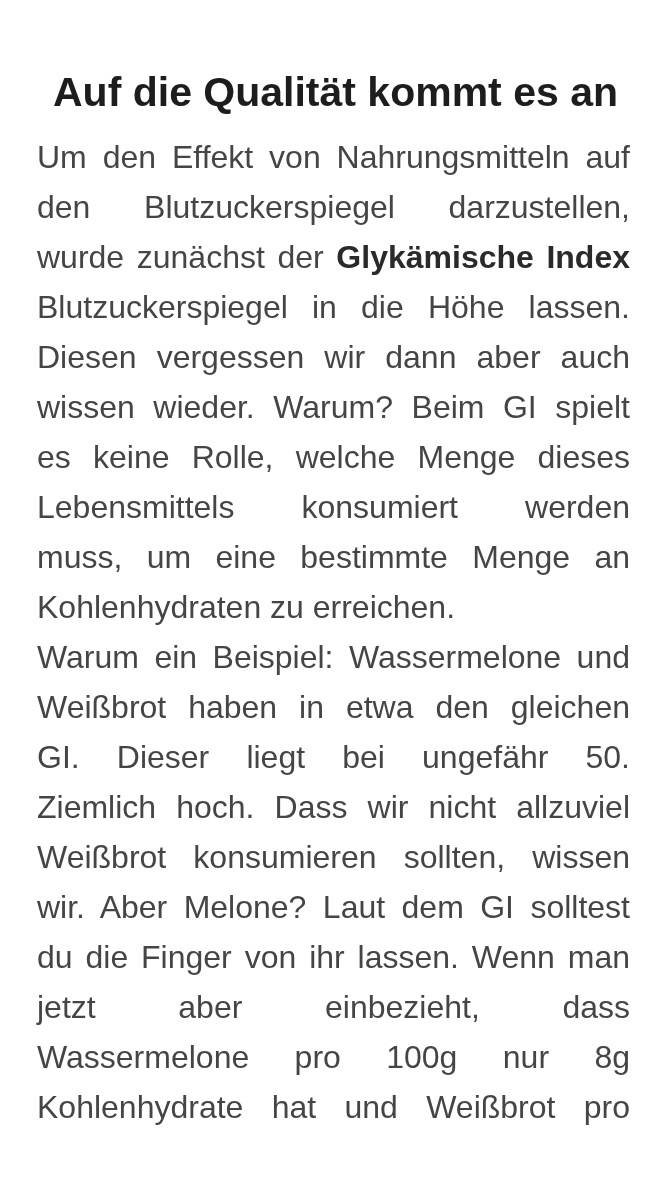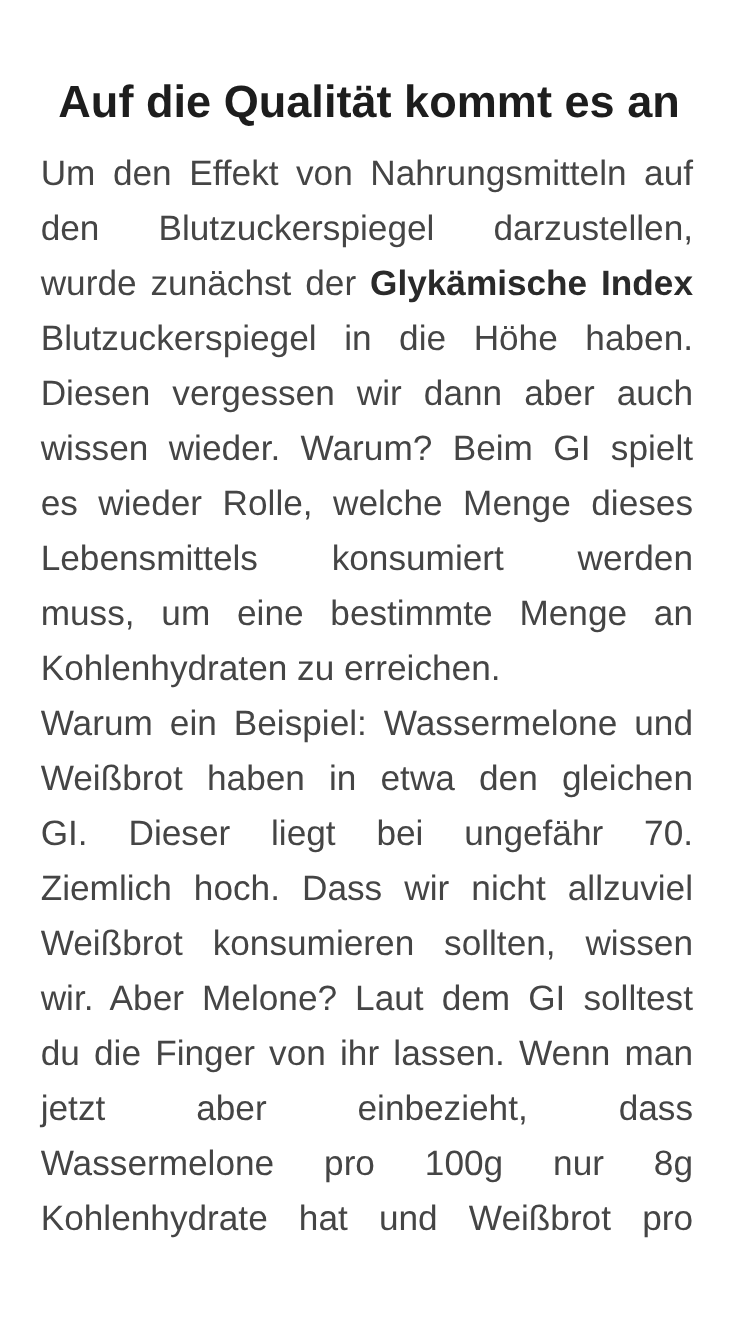--- a/index.html
+++ b/index.html
@@ -53,32 +53,32 @@
 </head>
 <body>
 
 <div class="page">
   <h1 class="headline">Auf die Qualität kommt es an</h1>
   <div class="article-body">
       <div class="para">
         <div class="line j"><span>Um den Effekt von Nahrungsmitteln auf</span></div>
         <div class="line j"><span>den Blutzuckerspiegel darzustellen,</span></div>
         <div class="line j"><span>wurde zunächst der </span><span class="b">Glykämische Index</span></div>
-        <div class="line j"><span>Blutzuckerspiegel in die Höhe haben.</span></div>
+        <div class="line j"><span>Blutzuckerspiegel in die Höhe lassen.</span></div>
         <div class="line j"><span>Diesen vergessen wir dann aber auch</span></div>
         <div class="line j"><span>wissen wieder. Warum? Beim GI spielt</span></div>
-        <div class="line j"><span>es wieder Rolle, welche Menge dieses</span></div>
+        <div class="line j"><span>es keine Rolle, welche Menge dieses</span></div>
         <div class="line j"><span>Lebensmittels konsumiert werden</span></div>
         <div class="line j"><span>muss, um eine bestimmte Menge an</span></div>
         <div class="line"><span>Kohlenhydraten zu erreichen.</span></div>
       </div>
       <div class="para">
         <div class="line j"><span>Warum ein Beispiel: Wassermelone und</span></div>
         <div class="line j"><span>Weißbrot haben in etwa den gleichen</span></div>
-        <div class="line j"><span>GI. Dieser liegt bei ungefähr 70.</span></div>
+        <div class="line j"><span>GI. Dieser liegt bei ungefähr 50.</span></div>
         <div class="line j"><span>Ziemlich hoch. Dass wir nicht allzuviel</span></div>
         <div class="line j"><span>Weißbrot konsumieren sollten, wissen</span></div>
         <div class="line j"><span>wir. Aber Melone? Laut dem GI solltest</span></div>
         <div class="line j"><span>du die Finger von ihr lassen. Wenn man</span></div>
         <div class="line j"><span>jetzt aber einbezieht, dass</span></div>
         <div class="line j"><span>Wassermelone pro 100g nur 8g</span></div>
         <div class="line j"><span>Kohlenhydrate hat und Weißbrot pro</span></div>
       </div>
     </div>
 </div>

